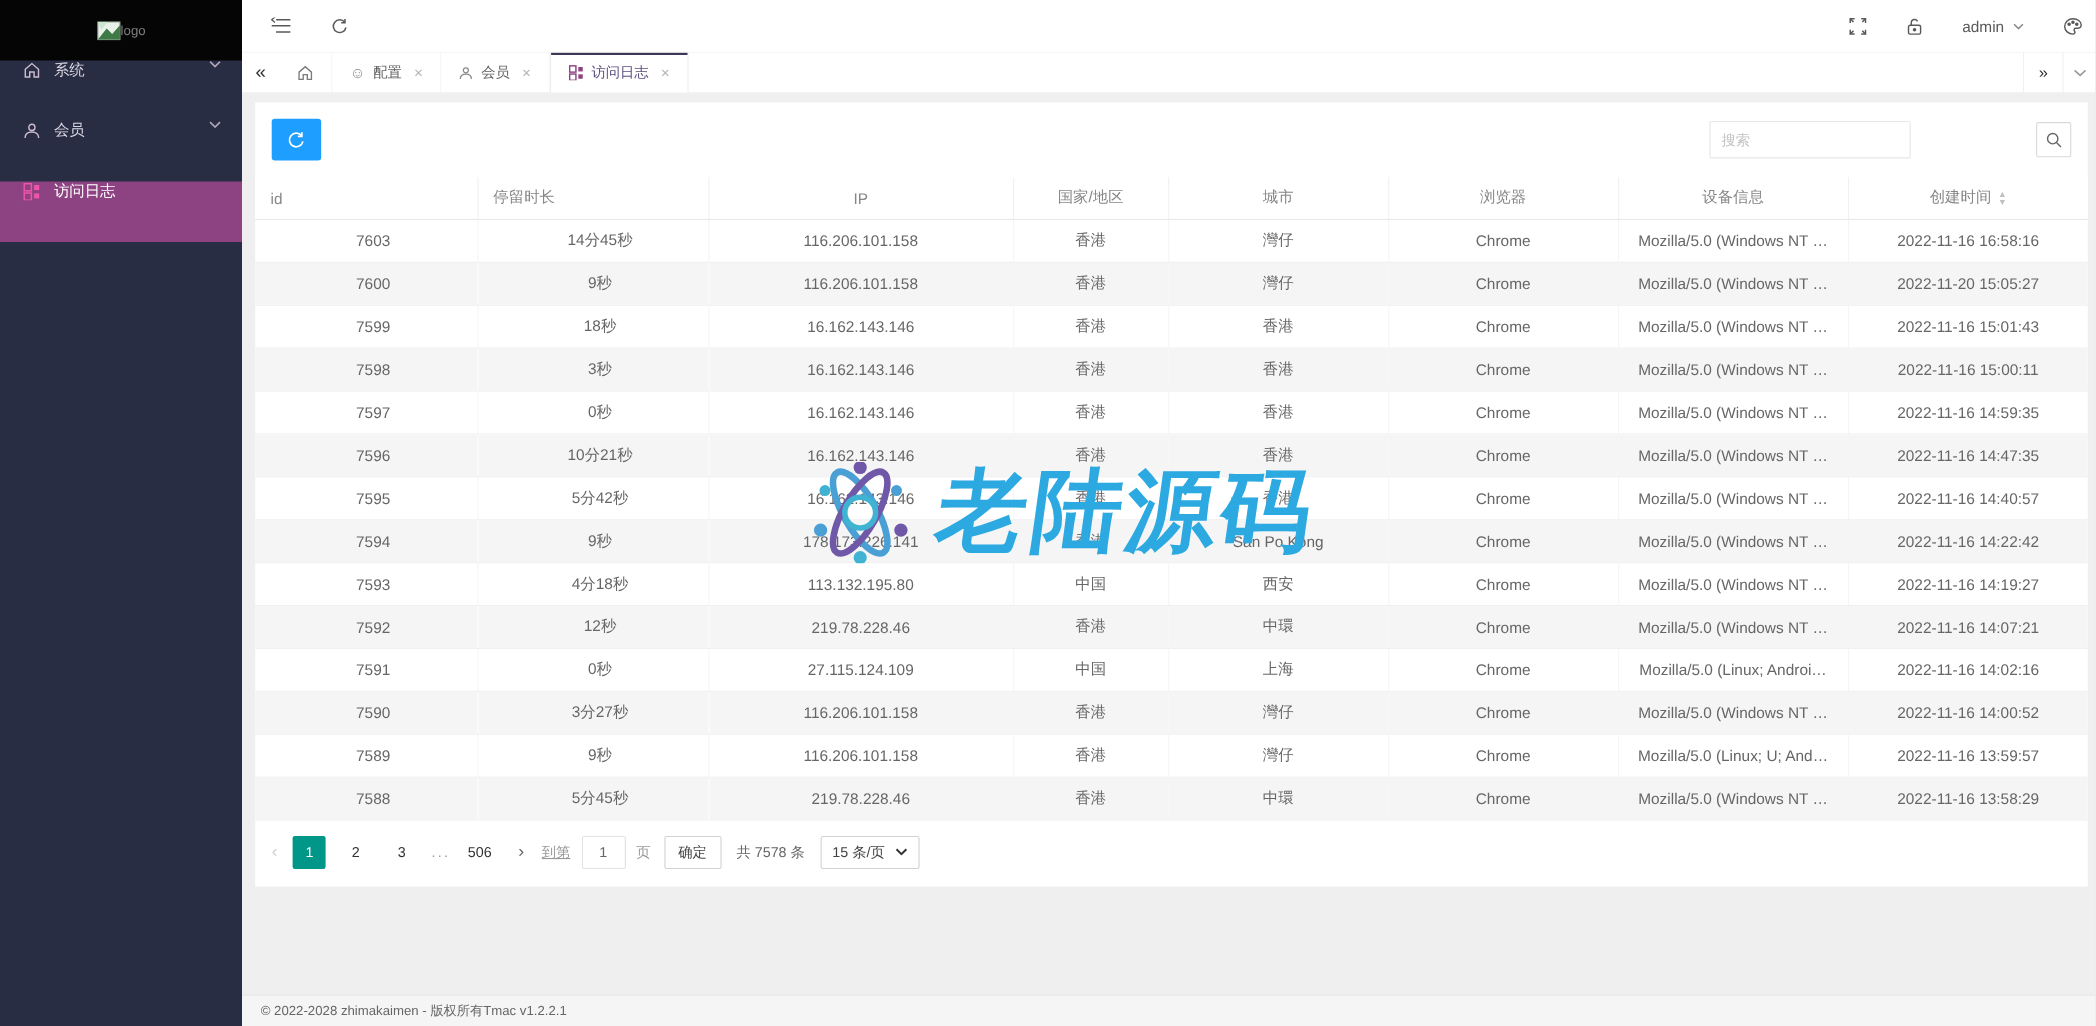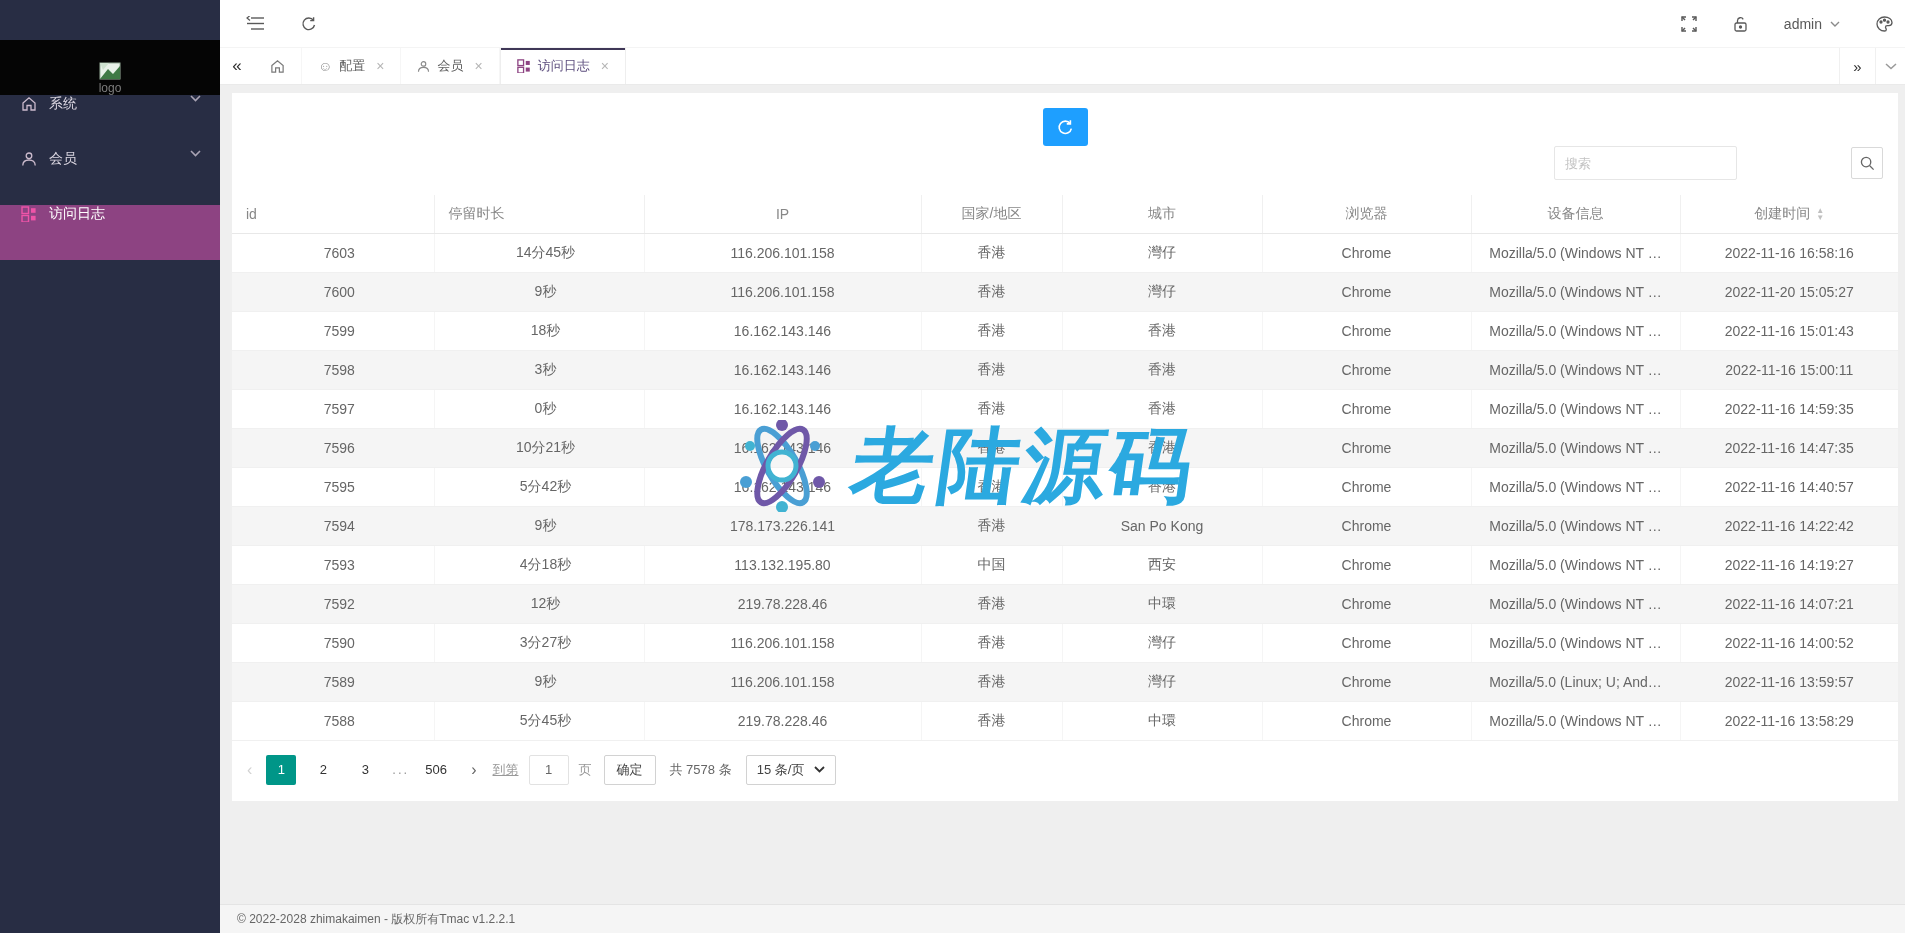--- a/index.html
+++ b/index.html
@@ -1,21 +1,21 @@
 <!DOCTYPE html>
 <html><head>
 <meta charset="utf-8">
 <style>
   html,body{margin:0;padding:0;background:#e8e8e8;}
   *{box-sizing:border-box;font-family:"Liberation Sans","DejaVu Sans",sans-serif;}
   .app{position:relative;width:1905px;height:933px;background:#efefef;overflow:hidden;}
 
   
   .sidebar{position:absolute;left:0;top:0;width:220px;height:933px;background:#282d44;z-index:10;}
-  .logo-box{height:55px;background:#050505;display:flex;flex-direction:column;align-items:center;justify-content:flex-end;margin-top:40px;}
+  .logo-box{height:55px;background:#050505;display:flex;align-items:center;justify-content:center;}
   .logo-broken{width:22px;height:18px;position:relative;}
   .logo-label{color:#7d7d7d;font-size:12px;margin-top:1px;}
   .menu-item{height:55px;display:flex;align-items:flex-start;padding:0 18px 0 20px;color:#dcd7e2;font-size:14px;cursor:pointer;}
   .menu-item .mi-icon{width:17px;height:17px;margin-right:12px;flex:0 0 auto;display:flex;align-items:center;justify-content:center;}
   .menu-item .mi-label{flex:1;}
   .menu-item .mi-caret{width:12px;height:8px;}
   .menu-group{background:#8d4382;}
   .menu-group .menu-item{height:55px;}
   .menu-item.active{color:#ffffff;}
   .menu-item.sub{color:#ecd4e4;}
@@ -34,21 +34,21 @@
   .tab .t-close{color:#b5b5b5;font-size:14px;margin-left:4px;cursor:pointer;}
   .tab.active{background:#fff;border-left:1px solid #eee;border-right:1px solid #eee;color:#5d4e7e;}
   .tab.active::before{content:"";position:absolute;left:0;top:0;right:0;height:2px;background:#3f3757;}
   .tab-spacer{flex:1;}
   .tab-more{width:36px;display:flex;align-items:center;justify-content:center;color:#2f2f2f;font-size:15px;border-left:1px solid #f0f0f0;cursor:pointer;}
   .tab-dd{width:30px;display:flex;align-items:center;justify-content:center;border-left:1px solid #f0f0f0;cursor:pointer;}
 
   
   .content{position:absolute;left:220px;top:85px;right:0;bottom:0;background:#efefef;}
   .card{margin:8px 8px 0 12px;background:#fff;width:1666px;}
-  .toolbar{display:flex;align-items:center;padding:15px;flex-direction:column;}
+  .toolbar{display:flex;align-items:center;padding:15px;}
   .btn-refresh{width:45px;height:38px;background:#1E9FFF;border:none;border-radius:3px;display:flex;align-items:center;justify-content:center;cursor:pointer;}
   .toolbar-right{margin-left:auto;display:flex;align-items:center;}
   .search-input{width:183px;height:34px;border:1px solid #e6e6e6;border-radius:2px;padding:0 10px;font-size:13px;color:#666;outline:none;}
   .search-input::placeholder{color:#c2c2c2;}
   .btn-search{width:32px;height:32px;background:#fff;border:1px solid #d9d9d9;border-radius:2px;margin-left:114px;display:flex;align-items:center;justify-content:center;cursor:pointer;}
 
   
   table.grid{width:100%;border-collapse:collapse;table-layout:fixed;}
   table.grid th{height:38px;font-weight:normal;color:#878787;font-size:14px;border-bottom:1px solid #e8e8e8;border-right:1px solid #f0f0f0;background:#fff;}
   table.grid td{height:39px;color:#666;font-size:14px;border-bottom:1px solid #f0f0f0;border-right:1px solid #f5f5f5;text-align:center;overflow:hidden;white-space:nowrap;text-overflow:ellipsis;}
@@ -383,20 +383,30 @@
       <td class="al">7592</td>
       <td class="al">12秒</td>
       <td>219.78.228.46</td>
       <td>香港</td>
       <td>中環</td>
       <td>Chrome</td>
       <td>Mozilla/5.0 (Windows NT …</td>
       <td>2022-11-16 14:07:21</td>
     </tr>
 
+    <tr>
+      <td class="al">7591</td>
+      <td class="al">0秒</td>
+      <td>27.115.124.109</td>
+      <td>中国</td>
+      <td>上海</td>
+      <td>Chrome</td>
+      <td>Mozilla/5.0 (Linux; Androi…</td>
+      <td>2022-11-16 14:02:16</td>
+    </tr>
 
     <tr>
       <td class="al">7590</td>
       <td class="al">3分27秒</td>
       <td>116.206.101.158</td>
       <td>香港</td>
       <td>灣仔</td>
       <td>Chrome</td>
       <td>Mozilla/5.0 (Windows NT …</td>
       <td>2022-11-16 14:00:52</td>

